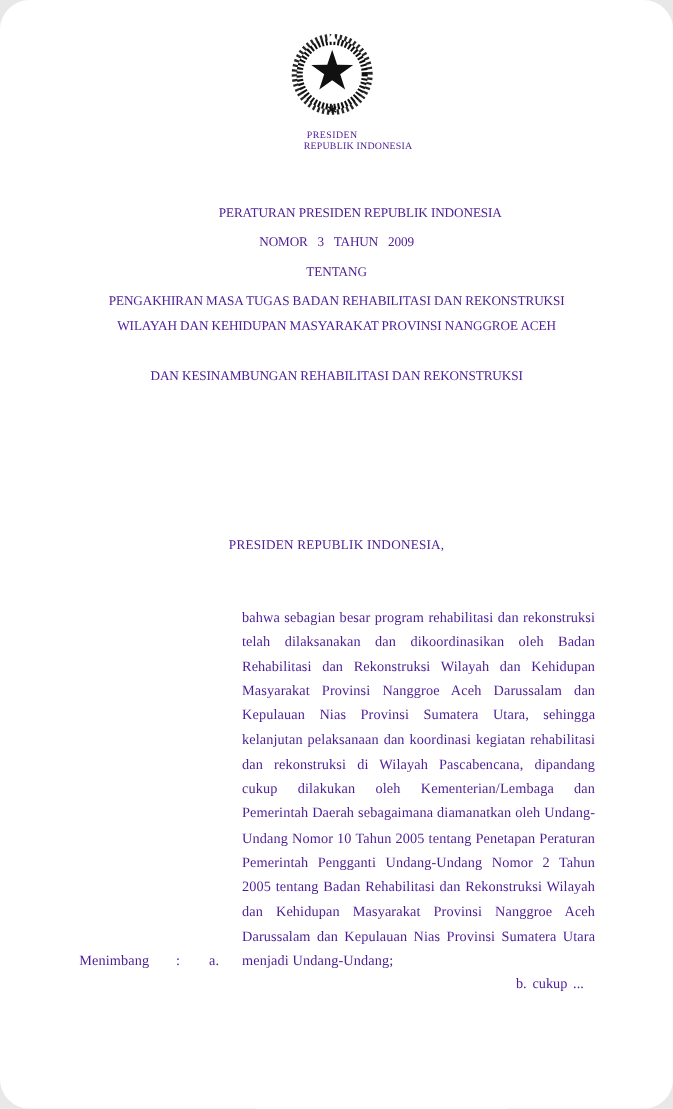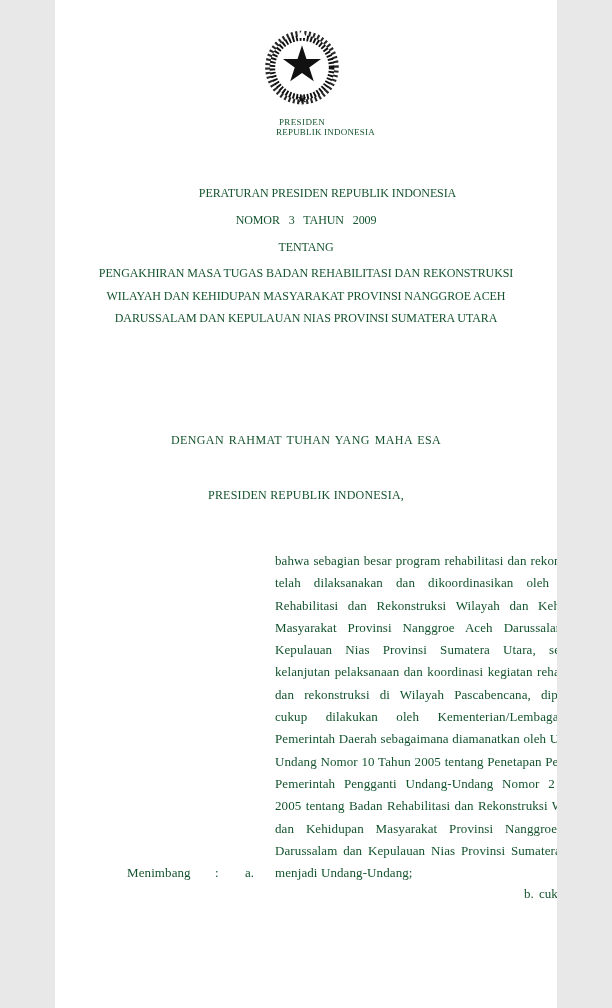--- a/index.html
+++ b/index.html
@@ -1,23 +1,24 @@
 <!DOCTYPE html>
 <html><head>
 <meta charset="utf-8">
 <style>
   html,body{margin:0;padding:0;background:#e8e8e8;}
   .page{
     position:relative;
-    width:502px;height:1008px;
+    width:612px;height:1008px;
     background:#ffffff;
     font-family:"Liberation Serif", serif;
-    color:#14532d;
+    color:#4c1d95;
     overflow:hidden;
     margin:0 auto;
+    border-radius:27px;
   }
   
   .letterhead{
     position:absolute;left:0;right:8px;top:30px;
     display:flex;flex-direction:column;align-items:center;
   }
   .emblem-svg{display:block;}
   .org-line1{
     margin-top:3px;
     font-size:9px;line-height:10px;letter-spacing:0.4px;
@@ -86,23 +87,22 @@
     <div class="org-line1">PRESIDEN</div>
     <div class="org-line2">REPUBLIK INDONESIA</div>
   </div>
 
   <div class="cline t-doctype">PERATURAN PRESIDEN REPUBLIK INDONESIA</div>
   <div class="cline t-number">NOMOR 3 TAHUN 2009</div>
   <div class="cline t-tentang">TENTANG</div>
 
   <div class="cline t-s0">PENGAKHIRAN MASA TUGAS BADAN REHABILITASI DAN REKONSTRUKSI</div>
   <div class="cline t-s1">WILAYAH DAN KEHIDUPAN MASYARAKAT PROVINSI NANGGROE ACEH</div>
-  <div class="cline t-s2">DARUSSALAM DAN KEPULAUAN NIAS PROVINSI SUMATERA UTARA</div>
+  <div class="cline t-s3">DAN KESINAMBUNGAN REHABILITASI DAN REKONSTRUKSI</div>
 
-  <div class="cline t-invocation">DENGAN RAHMAT TUHAN YANG MAHA ESA</div>
   <div class="cline t-authority">PRESIDEN REPUBLIK INDONESIA,</div>
 
   <div class="considering">
     <div class="c-label">Menimbang</div>
     <div class="c-colon">:</div>
     <div class="c-marker">a.</div>
     <div class="c-text">bahwa sebagian besar program rehabilitasi dan rekonstruksi telah dilaksanakan dan dikoordinasikan oleh Badan Rehabilitasi dan Rekonstruksi Wilayah dan Kehidupan Masyarakat Provinsi Nanggroe Aceh Darussalam dan Kepulauan Nias Provinsi Sumatera Utara, sehingga kelanjutan pelaksanaan dan koordinasi kegiatan rehabilitasi dan rekonstruksi di Wilayah Pascabencana, dipandang cukup dilakukan oleh Kementerian/Lembaga dan Pemerintah Daerah sebagaimana diamanatkan oleh Undang-Undang Nomor 10 Tahun 2005 tentang Penetapan Peraturan Pemerintah Pengganti Undang-Undang Nomor 2 Tahun 2005 tentang Badan Rehabilitasi dan Rekonstruksi Wilayah dan Kehidupan Masyarakat Provinsi Nanggroe Aceh Darussalam dan Kepulauan Nias Provinsi Sumatera Utara menjadi Undang-Undang;</div>
   </div>
 
   <div class="catchword">b. cukup ...</div>

